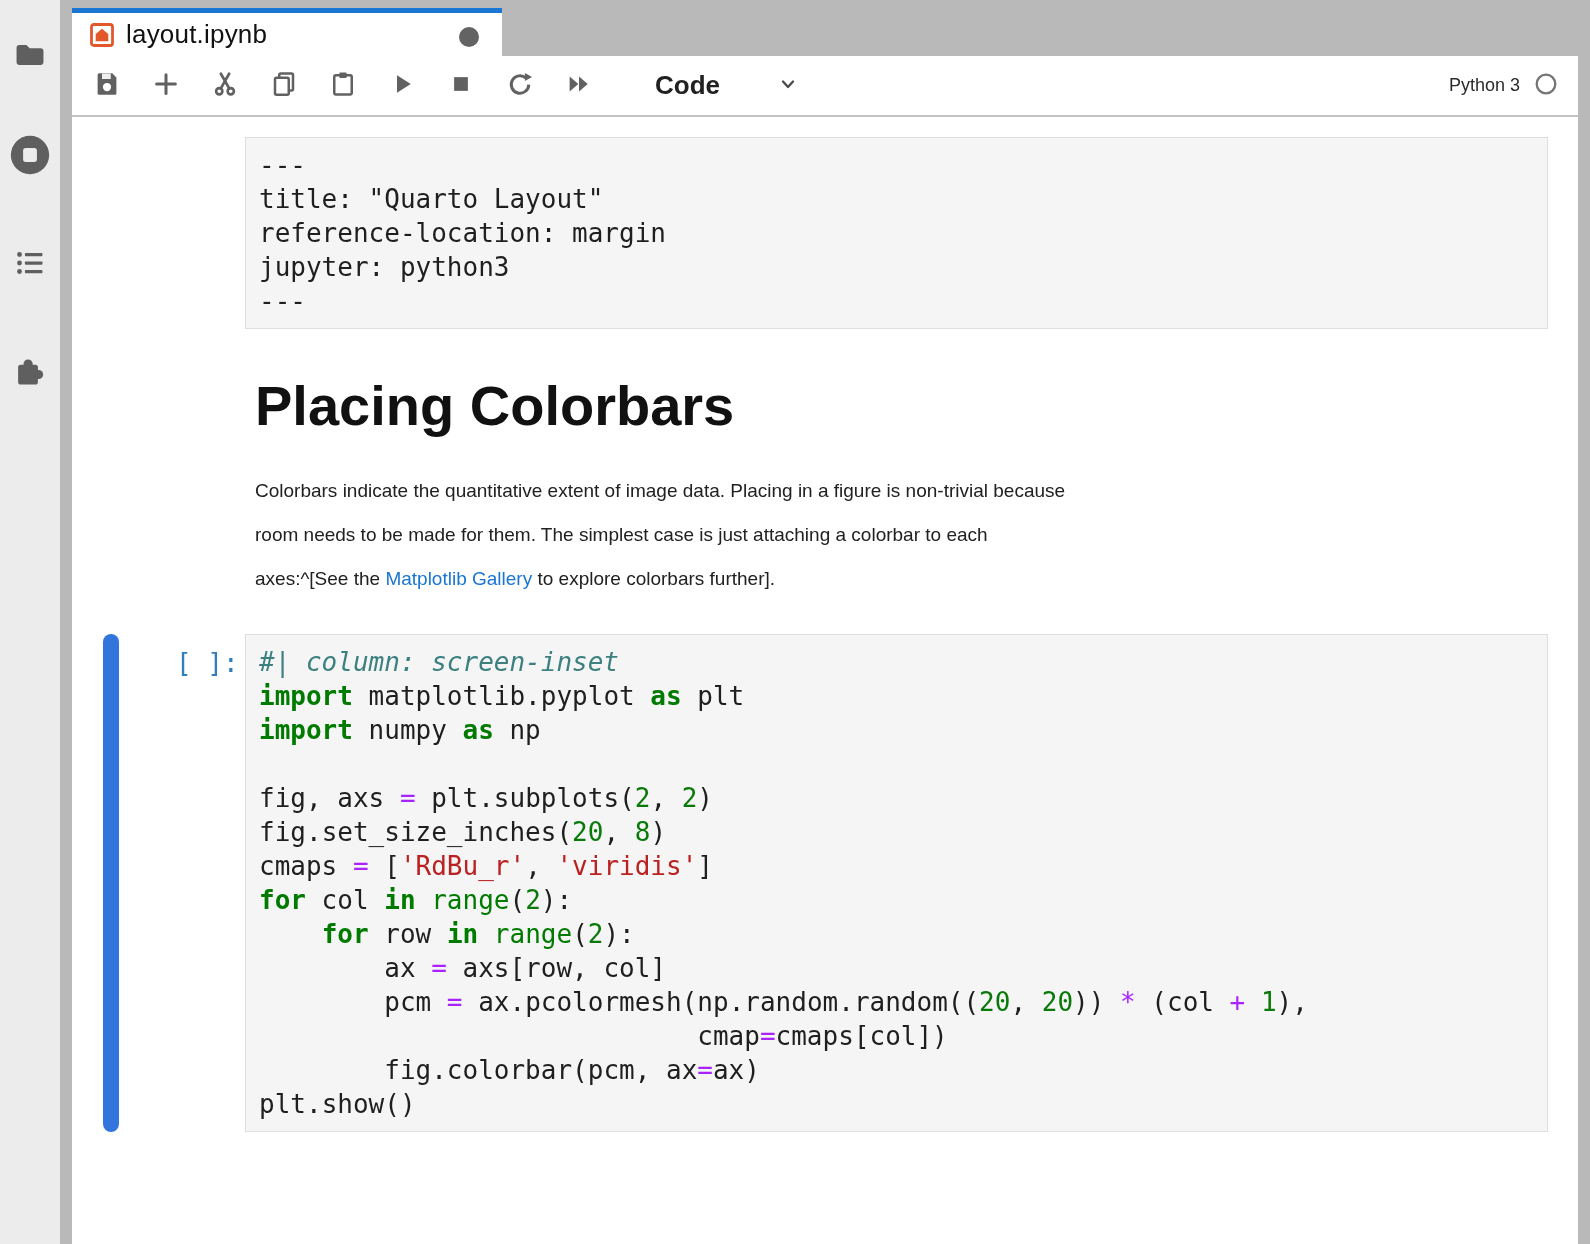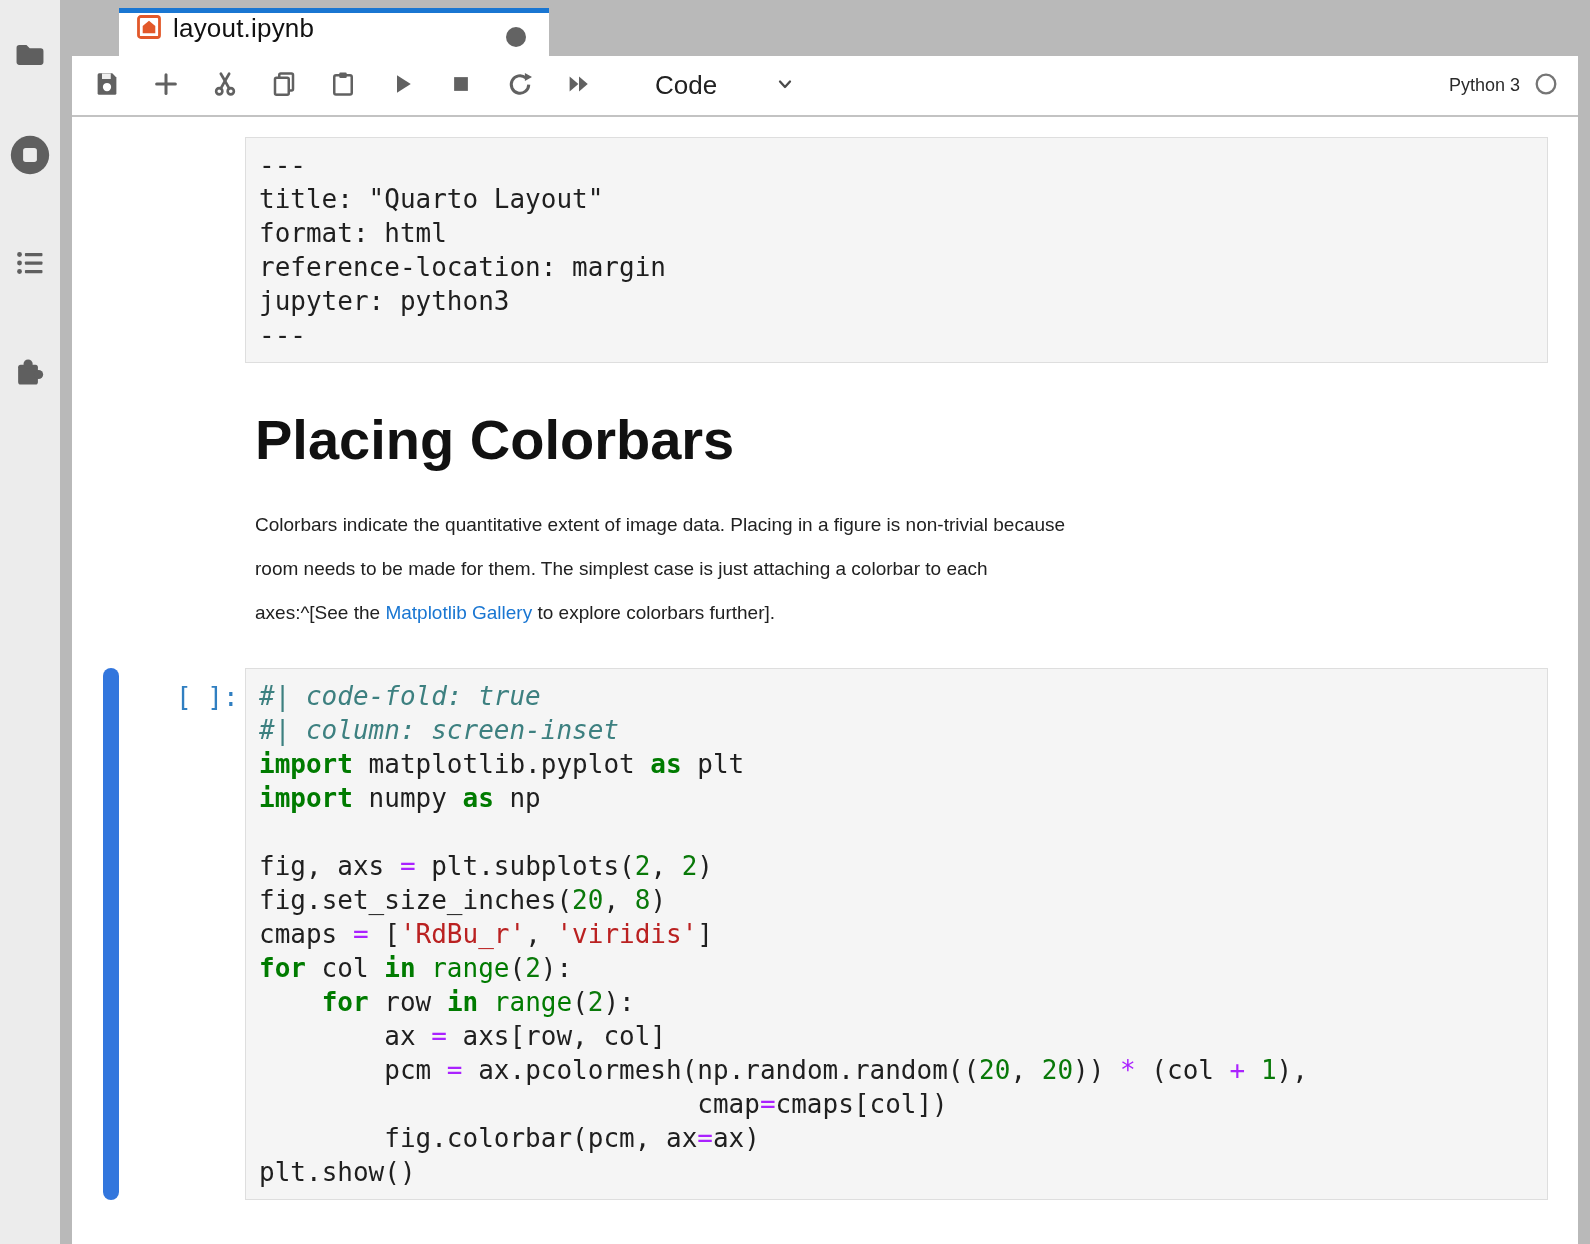--- a/index.html
+++ b/index.html
@@ -19,39 +19,39 @@
   .side-btn svg { display:block; }
   
   .main {
     position:absolute; left:72px; top:0; width:1506px; height:1244px;
     background:transparent;
   }
   .tabbar { position:relative; height:56px; }
   .tab {
     position:absolute; left:0; top:8px; width:430px; height:48px;
     background:#ffffff; border-top:5px solid #1976d2;
-    display:flex; padding-left:16px;margin-left:47px;
+    display:flex; align-items:center; padding-left:16px;
   }
   .tab-icon { width:28px; height:28px; margin-right:10px; flex:0 0 auto; }
   .tab-label { font-size:26px; color:#111; letter-spacing:0.2px; }
   .tab-dot {
     position:absolute; left:387px; top:14px; width:20px; height:20px;
     border-radius:50%; background:#636363;
   }
   
   .toolbar {
     height:61px; background:#ffffff; border-bottom:2px solid #c3c3c3;
     display:flex; align-items:center; padding:0 20px;
   }
   .tb-btn {
     width:30px; height:30px; margin-right:29px; flex:0 0 auto;
     display:flex; align-items:center; justify-content:center; cursor:pointer;
   }
   .tb-select {
-    display:flex; align-items:center; margin-left:32px; cursor:pointer;
+    display:flex; align-items:center; margin-left:32px; cursor:pointer;font-weight:bold;
   }
   .tb-select .lbl { font-size:26px; color:#212121; }
   .tb-select svg { margin-left:56px; }
   .tb-right { margin-left:auto; display:flex; align-items:center; }
   .kernel-name { font-size:18px; color:#2b2b2b; margin-right:14px; cursor:pointer; }
   
   .content {
     position:relative; background:#ffffff;
     height:calc(1244px - 56px - 61px); overflow:hidden;
   }
@@ -226,41 +226,39 @@
             <circle cx="12" cy="12" r="9.3" fill="none" stroke="#757575" stroke-width="2.3"></circle>
           </svg></span>
     </div>
   </div>
 
   <div class="content">
     <div class="raw-cell">
       <div class="editor-box mono" id="raw-editor">
           <div class="raw-line">---</div>
           <div class="raw-line">title: "Quarto Layout"</div>
-          <div class="raw-line">format: html</div>
           <div class="raw-line">reference-location: margin</div>
           <div class="raw-line">jupyter: python3</div>
           <div class="raw-line">---</div>
         </div>
     </div>
 
     <div class="md-cell">
       <div class="md-h1">Placing Colorbars</div>
       <div class="md-p" id="md-paragraph">
           <div class="md-line"><span>Colorbars indicate the quantitative extent of image data. Placing in a figure is non-trivial because</span></div>
           <div class="md-line"><span>room needs to be made for them. The simplest case is just attaching a colorbar to each</span></div>
           <div class="md-line"><span>axes:^[See the </span><a class="md-link" href="#">Matplotlib Gallery</a><span> to explore colorbars further].</span></div>
         </div>
     </div>
 
     <div class="code-cell">
       <div class="collapser"></div>
       <div class="prompt">[ ]:</div>
       <div class="editor-box mono" id="code-editor">
-          <div class="code-line"><span class="tk-com">#| code-fold: true</span></div>
           <div class="code-line"><span class="tk-com">#| column: screen-inset</span></div>
           <div class="code-line"><span class="tk-kw">import</span><span class="tk-txt"> matplotlib.</span><span class="tk-fn">pyplot</span><span class="tk-txt"> </span><span class="tk-kw">as</span><span class="tk-txt"> plt</span></div>
           <div class="code-line"><span class="tk-kw">import</span><span class="tk-txt"> numpy </span><span class="tk-kw">as</span><span class="tk-txt"> np</span></div>
           <div class="code-line">&nbsp;</div>
           <div class="code-line"><span class="tk-txt">fig, axs </span><span class="tk-op">=</span><span class="tk-txt"> plt.</span><span class="tk-fn">subplots</span><span class="tk-txt">(</span><span class="tk-num">2</span><span class="tk-txt">, </span><span class="tk-num">2</span><span class="tk-txt">)</span></div>
           <div class="code-line"><span class="tk-txt">fig.</span><span class="tk-fn">set_size_inches</span><span class="tk-txt">(</span><span class="tk-num">20</span><span class="tk-txt">, </span><span class="tk-num">8</span><span class="tk-txt">)</span></div>
           <div class="code-line"><span class="tk-txt">cmaps </span><span class="tk-op">=</span><span class="tk-txt"> [</span><span class="tk-str">'RdBu_r'</span><span class="tk-txt">, </span><span class="tk-str">'viridis'</span><span class="tk-txt">]</span></div>
           <div class="code-line"><span class="tk-kw">for</span><span class="tk-txt"> col </span><span class="tk-kw">in</span><span class="tk-txt"> </span><span class="tk-bi">range</span><span class="tk-txt">(</span><span class="tk-num">2</span><span class="tk-txt">):</span></div>
           <div class="code-line"><span class="tk-txt">    </span><span class="tk-kw">for</span><span class="tk-txt"> row </span><span class="tk-kw">in</span><span class="tk-txt"> </span><span class="tk-bi">range</span><span class="tk-txt">(</span><span class="tk-num">2</span><span class="tk-txt">):</span></div>
           <div class="code-line"><span class="tk-txt">        ax </span><span class="tk-op">=</span><span class="tk-txt"> axs[row, col]</span></div>

